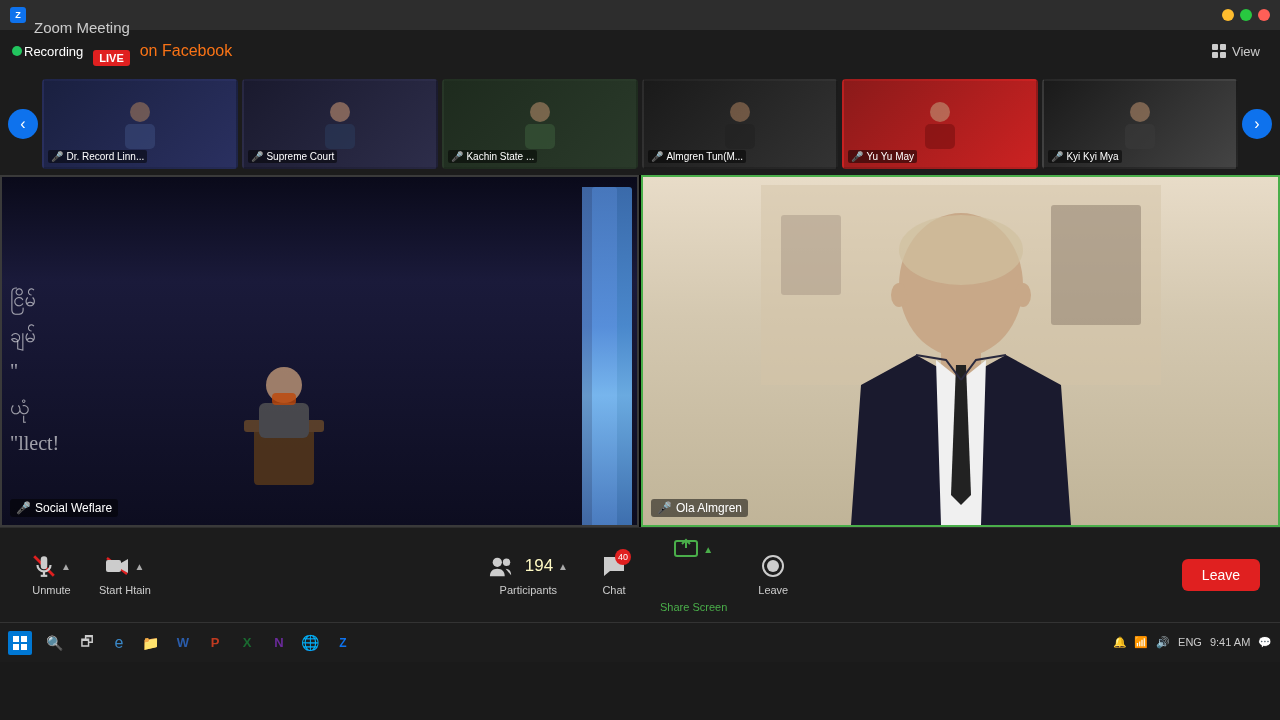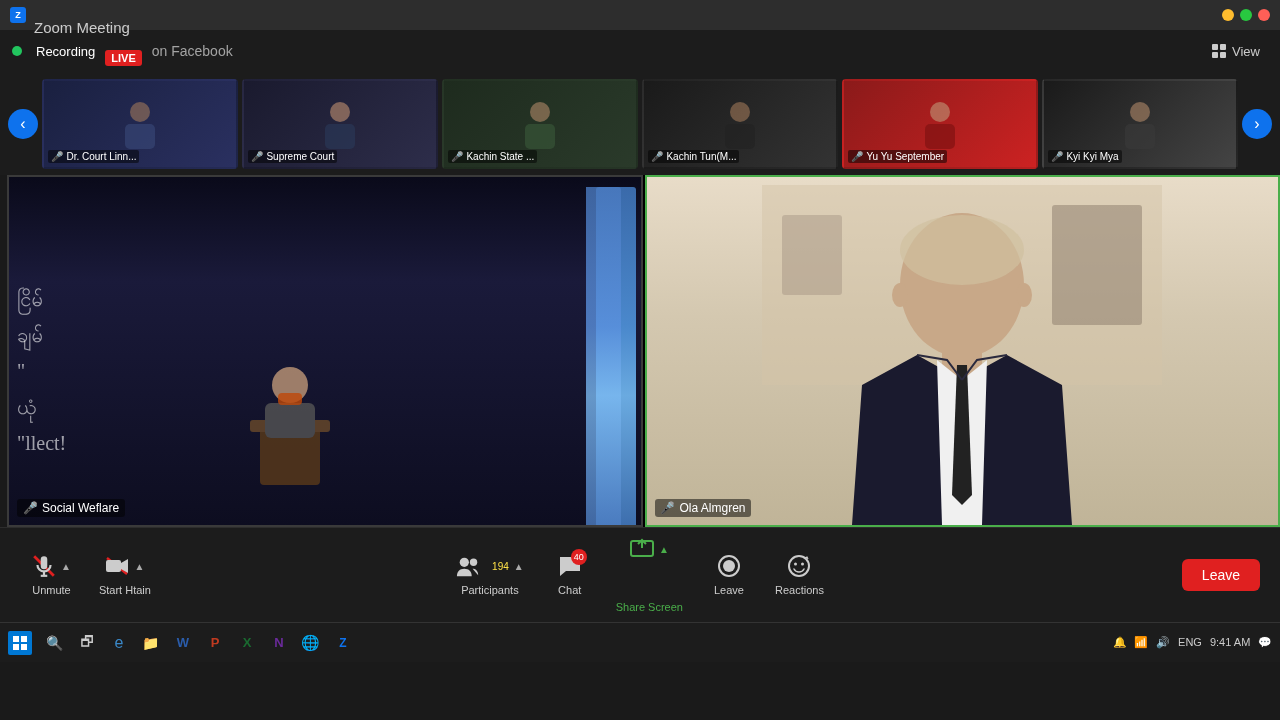--- a/index.html
+++ b/index.html
@@ -58,43 +58,43 @@
       background: #1c1c1c;
       height: 42px;
       display: flex;
       align-items: center;
       padding: 0 12px;
       gap: 10px;
     }
     .recording-badge {
       display: flex;
       align-items: center;
-      gap: 14px;
+      gap: 2px;
     }
     .rec-dot {
       width: 10px; height: 10px;
       border-radius: 50%;
       background: #22c55e;
     }
     .rec-text {
       font-size: 13px;
       color: #fff;
     }
     .live-badge {
       background: #e02020;
       color: #fff;
       font-size: 11px;
       font-weight: bold;
       padding: 2px 6px;
       border-radius: 3px;
       margin-top: 13px;
     }
     .on-facebook-text {
-      font-size: 14px;
-      color: #a3a3a3;
+      font-size: 16px;
+      color: #f97316;
     }
     .top-bar-right {
       margin-left: auto;
       display: flex;
       align-items: center;
       gap: 6px;
     }
     .view-btn {
       display: flex;
       align-items: flex-end;
@@ -175,21 +175,20 @@
     .thumb-person svg {
       opacity: 0.6;
     }
 
     
     .main-video-area {
       display: flex;
       height: 352px;
       background: #000;
       gap: 2px;
-      margin-left: 7px;
     }
     .video-cell {
       position: relative;
       overflow: hidden;
       flex: 1;
     }
     .video-cell.left {
       flex: 1;
       background: linear-gradient(180deg, #0a0a1a 0%, #1a1a3a 30%, #0d0d20 100%);
       border: 2px solid #3a3a3a;
@@ -405,21 +404,21 @@
 
     <div class="thumb thumb-1">
       <div class="thumb-person">
         <svg width="50" height="60" viewBox="0 0 50 60">
           <circle cx="25" cy="18" r="10" fill="#a0785a"></circle>
           <rect x="10" y="30" width="30" height="25" rx="5" fill="#3a4a7a"></rect>
         </svg>
       </div>
       <div class="thumb-name">
         <span>🎤</span>
-        <span>Dr. Court Linn...</span>
+        <span>Dr. Record Linn...</span>
       </div>
     </div>
 
     <div class="thumb thumb-2">
       <div class="thumb-person">
         <svg width="50" height="60" viewBox="0 0 50 60">
           <circle cx="25" cy="18" r="10" fill="#c09070"></circle>
           <rect x="10" y="30" width="30" height="25" rx="5" fill="#2a3a5a"></rect>
         </svg>
       </div>
@@ -444,34 +443,34 @@
 
     <div class="thumb thumb-4">
       <div class="thumb-person">
         <svg width="50" height="60" viewBox="0 0 50 60">
           <circle cx="25" cy="18" r="10" fill="#a07858"></circle>
           <rect x="10" y="30" width="30" height="25" rx="5" fill="#222"></rect>
         </svg>
       </div>
       <div class="thumb-name">
         <span>🎤</span>
-        <span>Kachin Tun(M...</span>
+        <span>Almgren Tun(M...</span>
       </div>
     </div>
 
     <div class="thumb thumb-5">
       <div class="thumb-person">
         <svg width="50" height="60" viewBox="0 0 50 60">
           <circle cx="25" cy="18" r="10" fill="#c09878"></circle>
           <rect x="10" y="30" width="30" height="25" rx="5" fill="#7a1010"></rect>
         </svg>
       </div>
       <div class="thumb-name">
         <span>🎤</span>
-        <span>Yu Yu September</span>
+        <span>Yu Yu May</span>
       </div>
     </div>
 
     <div class="thumb thumb-6">
       <div class="thumb-person">
         <svg width="50" height="60" viewBox="0 0 50 60">
           <circle cx="25" cy="18" r="10" fill="#b08868"></circle>
           <rect x="10" y="30" width="30" height="25" rx="5" fill="#3a3a3a"></rect>
         </svg>
       </div>
@@ -583,21 +582,21 @@
   </div>
 
   <div class="tool-btn">
     <div class="tool-btn-icon">
       <svg width="26" height="22" viewBox="0 0 26 22" fill="#ccc">
         <circle cx="9" cy="7" r="5"></circle>
         <circle cx="19" cy="7" r="4"></circle>
         <path d="M1 22c0-5 3-8 8-8s8 3 8 8"></path>
         <path d="M18 14c3 0 6 2 6 7"></path>
       </svg>
-      <span style="font-size:10px; color:#fde047; margin-left:9px;">194</span>
+      <span style="font-size:17px; color:#fef9c3; margin-left:9px;">194</span>
       <span class="chevron-small">▲</span>
     </div>
     <span class="tool-btn-label">Participants</span>
   </div>
 
   <div class="tool-btn">
     <div class="tool-btn-icon">
       <div class="icon-wrapper">
         <svg width="24" height="22" viewBox="0 0 24 22" fill="#ccc">
           <path d="M2 2h20v14H8l-6 5V2z"></path>
@@ -623,32 +622,20 @@
     <div class="tool-btn-icon">
       <svg width="24" height="24" viewBox="0 0 24 24" fill="none">
         <circle cx="12" cy="12" r="10" stroke="#ccc" stroke-width="2"></circle>
         <circle cx="12" cy="12" r="6" fill="#ccc"></circle>
       </svg>
     </div>
     <span class="tool-btn-label">Leave</span>
   </div>
 
 
-  <div class="tool-btn">
-    <div class="tool-btn-icon">
-      <svg width="24" height="24" viewBox="0 0 24 24" fill="none">
-        <circle cx="12" cy="12" r="10" stroke="#ccc" stroke-width="2"></circle>
-        <circle cx="8.5" cy="10" r="1.5" fill="#ccc"></circle>
-        <circle cx="15.5" cy="10" r="1.5" fill="#ccc"></circle>
-        <path d="M7 15s1.5 3 5 3 5-3 5-3" stroke="#ccc" stroke-width="1.5" fill="none" stroke-linecap="round"></path>
-        <path d="M18 4l2-1 1 2" stroke="#ccc" stroke-width="1.2" fill="none"></path>
-      </svg>
-    </div>
-    <span class="tool-btn-label">Reactions</span>
-  </div>
 
   <button class="leave-btn">Leave</button>
 </div>
 
 <div class="taskbar">
   <div class="taskbar-start">
     <svg width="14" height="14" viewBox="0 0 14 14">
       <rect x="0" y="0" width="6" height="6" fill="#fff"></rect>
       <rect x="8" y="0" width="6" height="6" fill="#fff"></rect>
       <rect x="0" y="8" width="6" height="6" fill="#fff"></rect>

